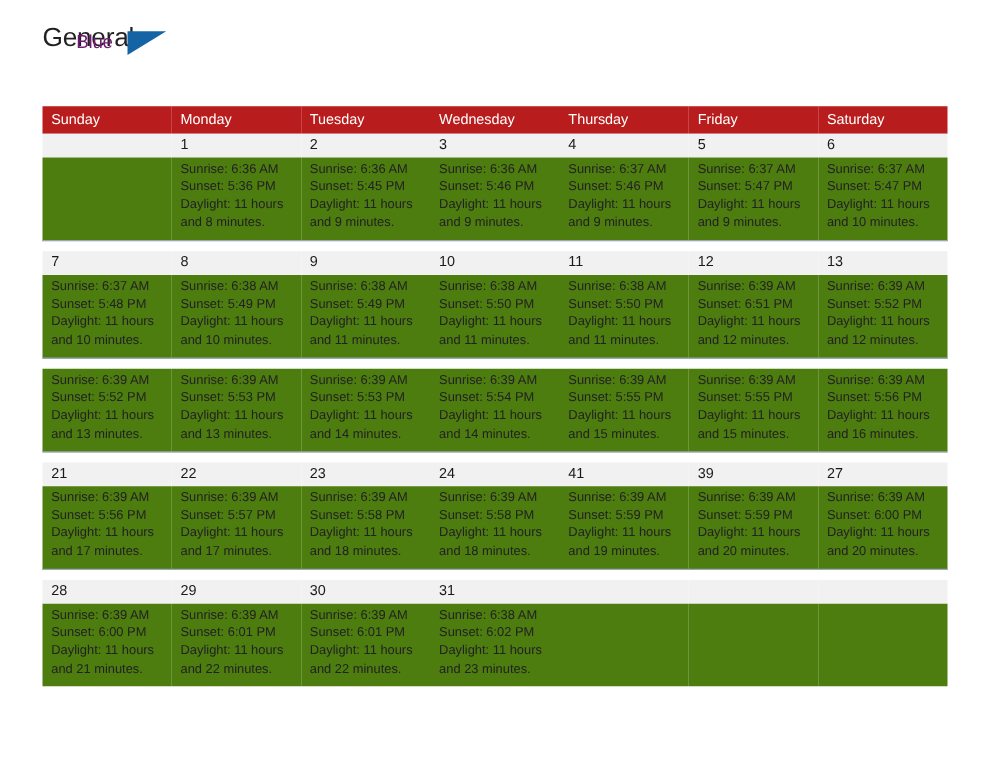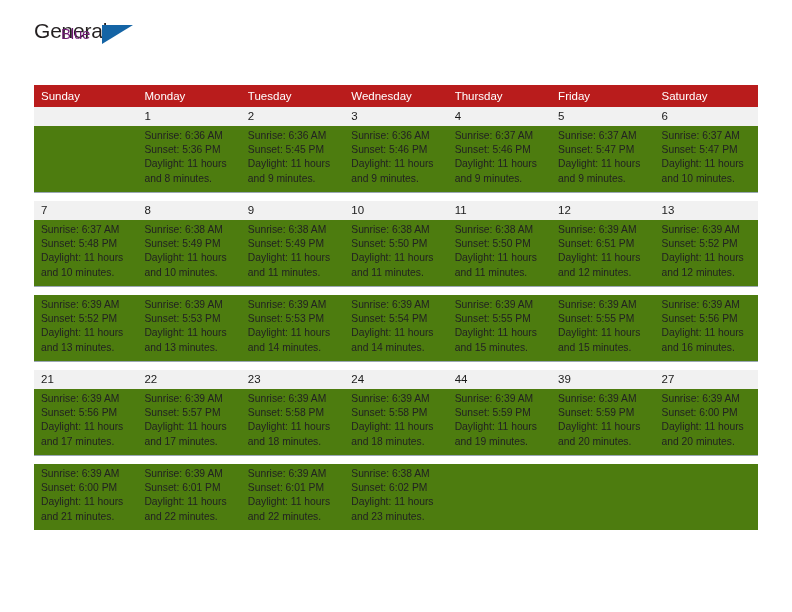--- a/index.html
+++ b/index.html
@@ -334,21 +334,21 @@
           </td>
         </tr>
         <tr class="week-sep">
           <td colspan="7"></td>
         </tr>
         <tr>
           <td class="daynum">21</td>
           <td class="daynum">22</td>
           <td class="daynum">23</td>
           <td class="daynum">24</td>
-          <td class="daynum">44</td>
+          <td class="daynum">41</td>
           <td class="daynum">39</td>
           <td class="daynum">27</td>
         </tr>
         <tr>
           <td class="detail">
             <div>Sunrise: 6:39 AM</div>
             <div>Sunset: 5:56 PM</div>
             <div>Daylight: 11 hours</div>
             <div>and 17 minutes.</div>
           </td>
@@ -384,20 +384,29 @@
           </td>
           <td class="detail">
             <div>Sunrise: 6:39 AM</div>
             <div>Sunset: 6:00 PM</div>
             <div>Daylight: 11 hours</div>
             <div>and 20 minutes.</div>
           </td>
         </tr>
         <tr class="week-sep">
           <td colspan="7"></td>
+        </tr>
+        <tr>
+          <td class="daynum">28</td>
+          <td class="daynum">29</td>
+          <td class="daynum">30</td>
+          <td class="daynum">31</td>
+          <td class="daynum empty"></td>
+          <td class="daynum empty"></td>
+          <td class="daynum empty"></td>
         </tr>
         <tr>
           <td class="detail">
             <div>Sunrise: 6:39 AM</div>
             <div>Sunset: 6:00 PM</div>
             <div>Daylight: 11 hours</div>
             <div>and 21 minutes.</div>
           </td>
           <td class="detail">
             <div>Sunrise: 6:39 AM</div>

